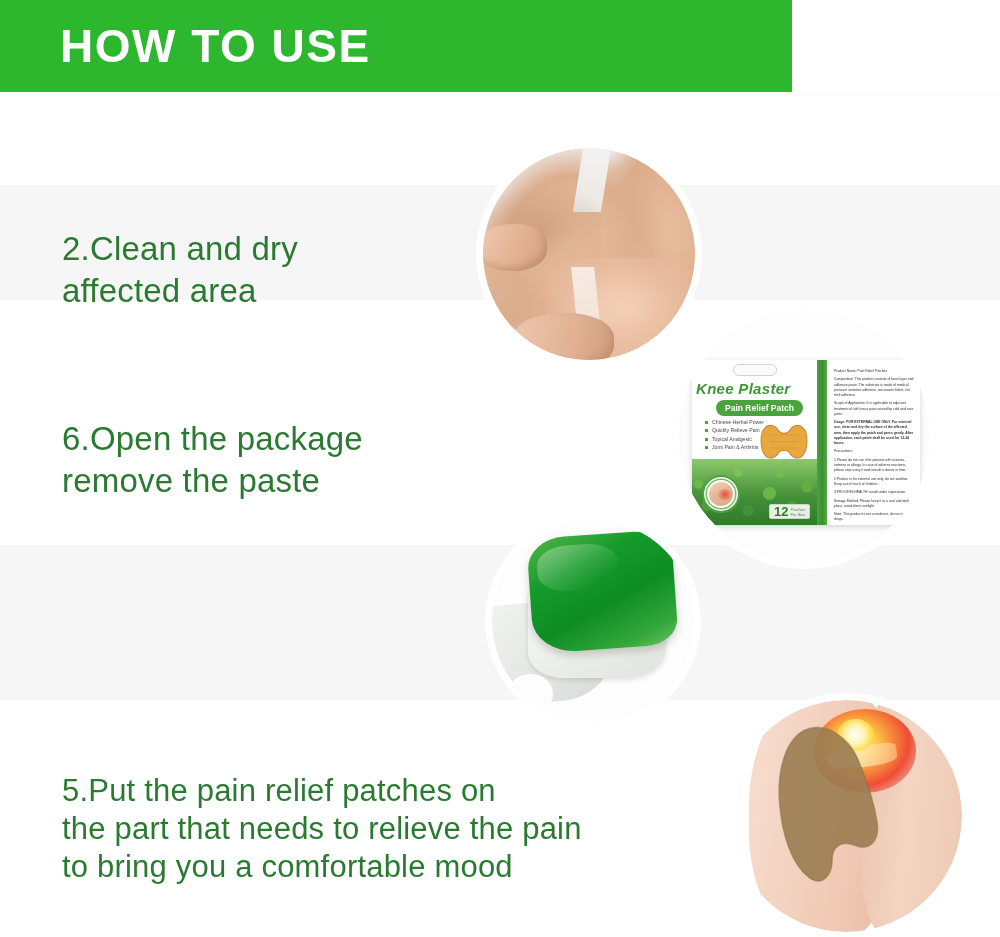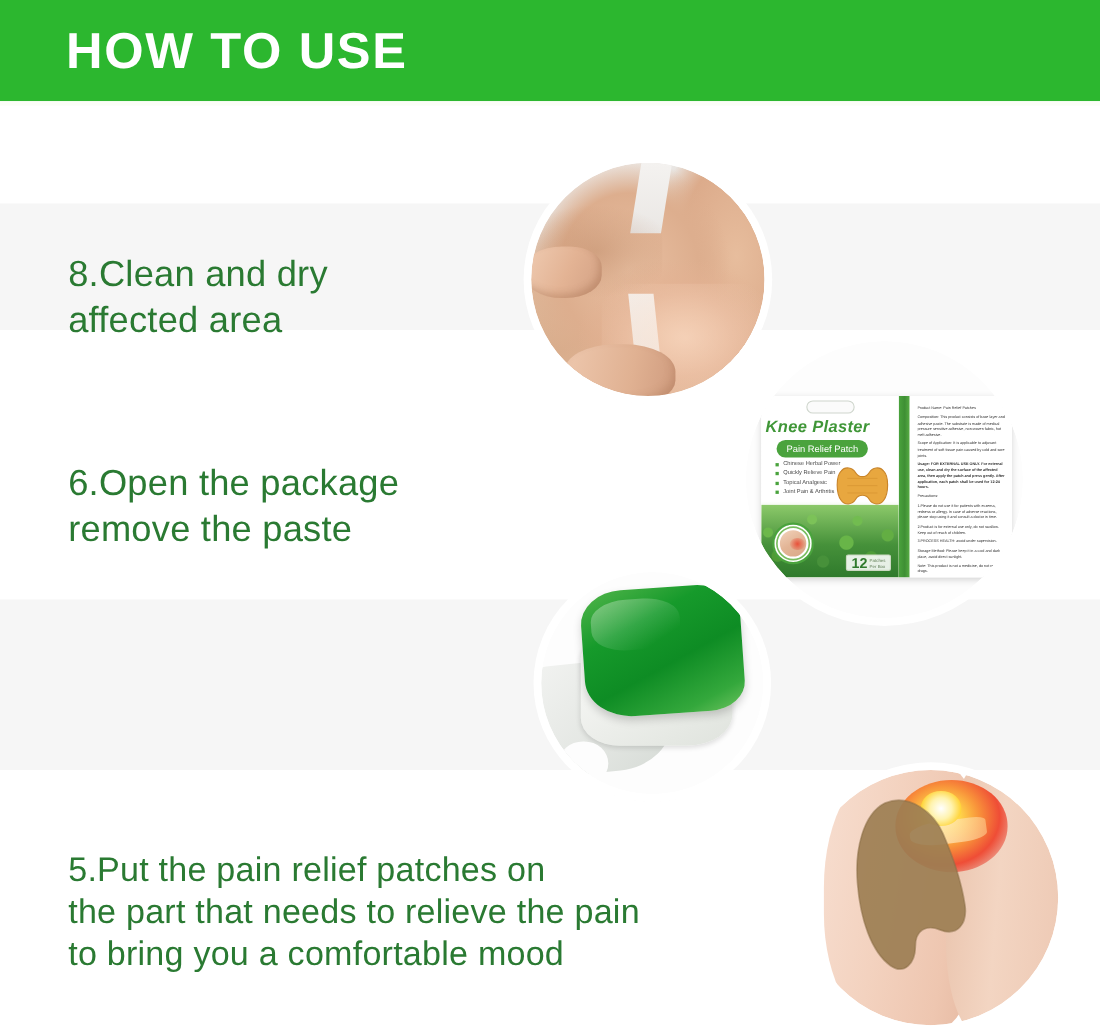--- a/index.html
+++ b/index.html
@@ -12,21 +12,21 @@
   }
   .page { position:relative; width:1000px; height:937px; background:#ffffff; }
 
   
   .band { position:absolute; left:0; width:1000px; }
   .band.gray { background:#f6f6f6; }
   .band.white { background:#ffffff; }
 
   
   .header {
-    position:absolute; left:0; top:0; width:1000px; height:92px;
+    position:absolute; left:0; top:0; width:792px; height:92px;
     background:#2cb72f;
   }
   .header-title {
     position:absolute; left:60px; top:18px;
     font-size:46px; font-weight:bold; letter-spacing:1.5px;
     color:#ffffff; line-height:56px;
     font-family:"Liberation Sans", sans-serif;
   }
   .header-underline {
     position:absolute; left:0; top:92px; width:1000px; height:4px;
@@ -134,23 +134,23 @@
     width:44px; height:12px; border:1.2px solid #cfd6cd; border-radius:6px;
     background:#fbfbfb;
   }
   .pkg-title {
     position:absolute; left:4px; top:20px; width:124px;
     font-style:italic; font-weight:bold;
     color:#3f9637; font-size:15px; letter-spacing:0.3px;
     white-space:nowrap;
   }
   .pkg-badge {
-    position:absolute; left:14px; top:40px;
+    position:absolute; left:24px; top:40px;
     background:#4aa33d; color:#ffffff;
-    font-size:8.5px; font-weight:normal;
+    font-size:8.5px; font-weight:bold;
     padding:3px 9px; border-radius:9px;
     white-space:nowrap;
   }
   .pkg-bullets {
     position:absolute; left:13px; top:58px; width:82px;
   }
   .pkg-bullets li {
     list-style:none; position:relative;
     font-size:5.2px; color:#4a4a4a; line-height:8.4px;
     padding-left:7px; white-space:nowrap;
@@ -280,21 +280,21 @@
   <div class="band gray" style="top:185px;height:115px;"></div>
   <div class="band white" style="top:300px;height:245px;"></div>
   <div class="band gray" style="top:545px;height:155px;"></div>
   <div class="band white" style="top:700px;height:237px;"></div>
 
   <div class="header">
     <div class="header-title">HOW TO USE</div>
   </div>
   <div class="header-underline"></div>
 
-  <div class="step-text" id="step1">8.Clean and dry
+  <div class="step-text" id="step1">2.Clean and dry
   affected area</div>
   <div class="step-text" id="step2">6.Open the package
 remove the paste</div>
   <div class="step-text" id="step4">5.Put the pain relief patches on
 the part that needs to relieve the pain
 to bring you a comfortable mood</div>
 
   <div class="circle" id="photo-arm">
     <div class="inner">
       <div class="bg"></div>

